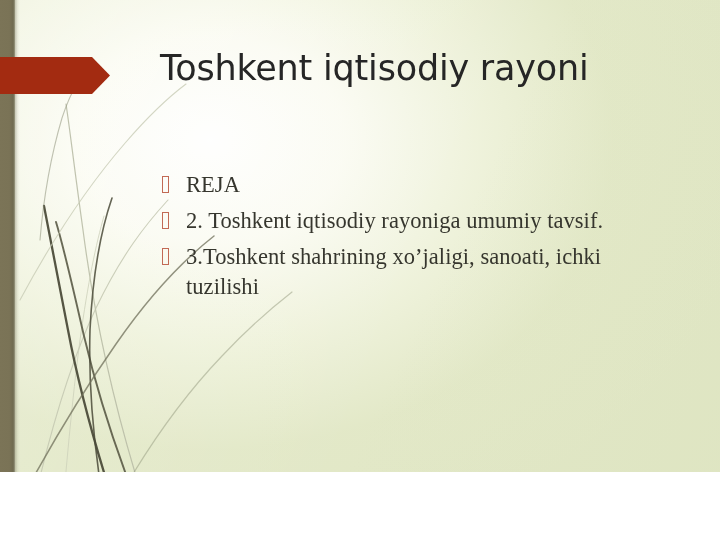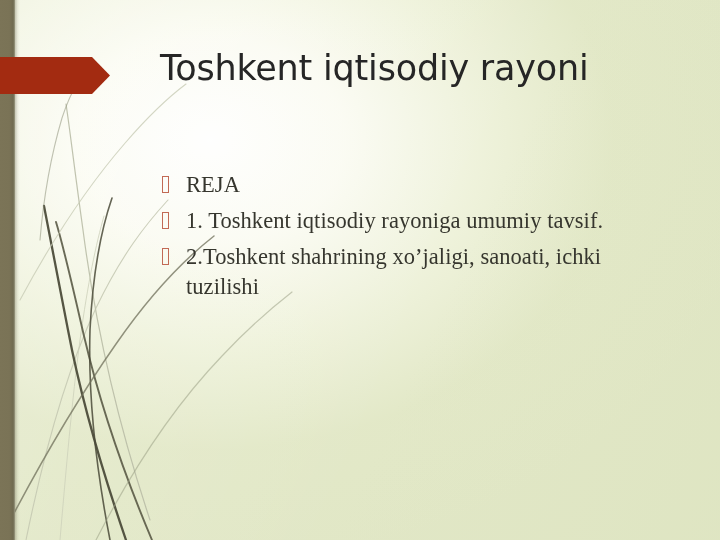--- a/index.html
+++ b/index.html
@@ -3,21 +3,21 @@
 <meta charset="utf-8">
 <style>
   html, body {
     margin: 0;
     padding: 0;
     background: #ffffff;
   }
   #slide {
     position: relative;
     width: 720px;
-    height: 540px;
+    height: 472px;
     overflow: hidden;
     background-color: #e1e7c6;
     font-family: "Liberation Serif", serif;
   }
   
   #bg-wash {
     position: absolute;
     inset: 0;
     background:
       radial-gradient(ellipse 560px 430px at 210px 140px,
@@ -159,26 +159,26 @@
       <span class="bullet-marker">
         <span class="tofu"></span>
       </span>
       <span class="bullet-text">REJA</span>
     </div>
 
     <div class="bullet-row">
       <span class="bullet-marker">
         <span class="tofu"></span>
       </span>
-      <span class="bullet-text">1. Toshkent iqtisodiy rayoniga umumiy tavsif.</span>
+      <span class="bullet-text">2. Toshkent iqtisodiy rayoniga umumiy tavsif.</span>
     </div>
 
 
     <div class="bullet-row">
       <span class="bullet-marker">
         <span class="tofu"></span>
       </span>
-      <span class="bullet-text">2.Toshkent shahrining xo’jaligi, sanoati, ichki tuzilishi</span>
+      <span class="bullet-text">3.Toshkent shahrining xo’jaligi, sanoati, ichki tuzilishi</span>
     </div>
 
   </div>
 
 </div>
 
 </body></html>

